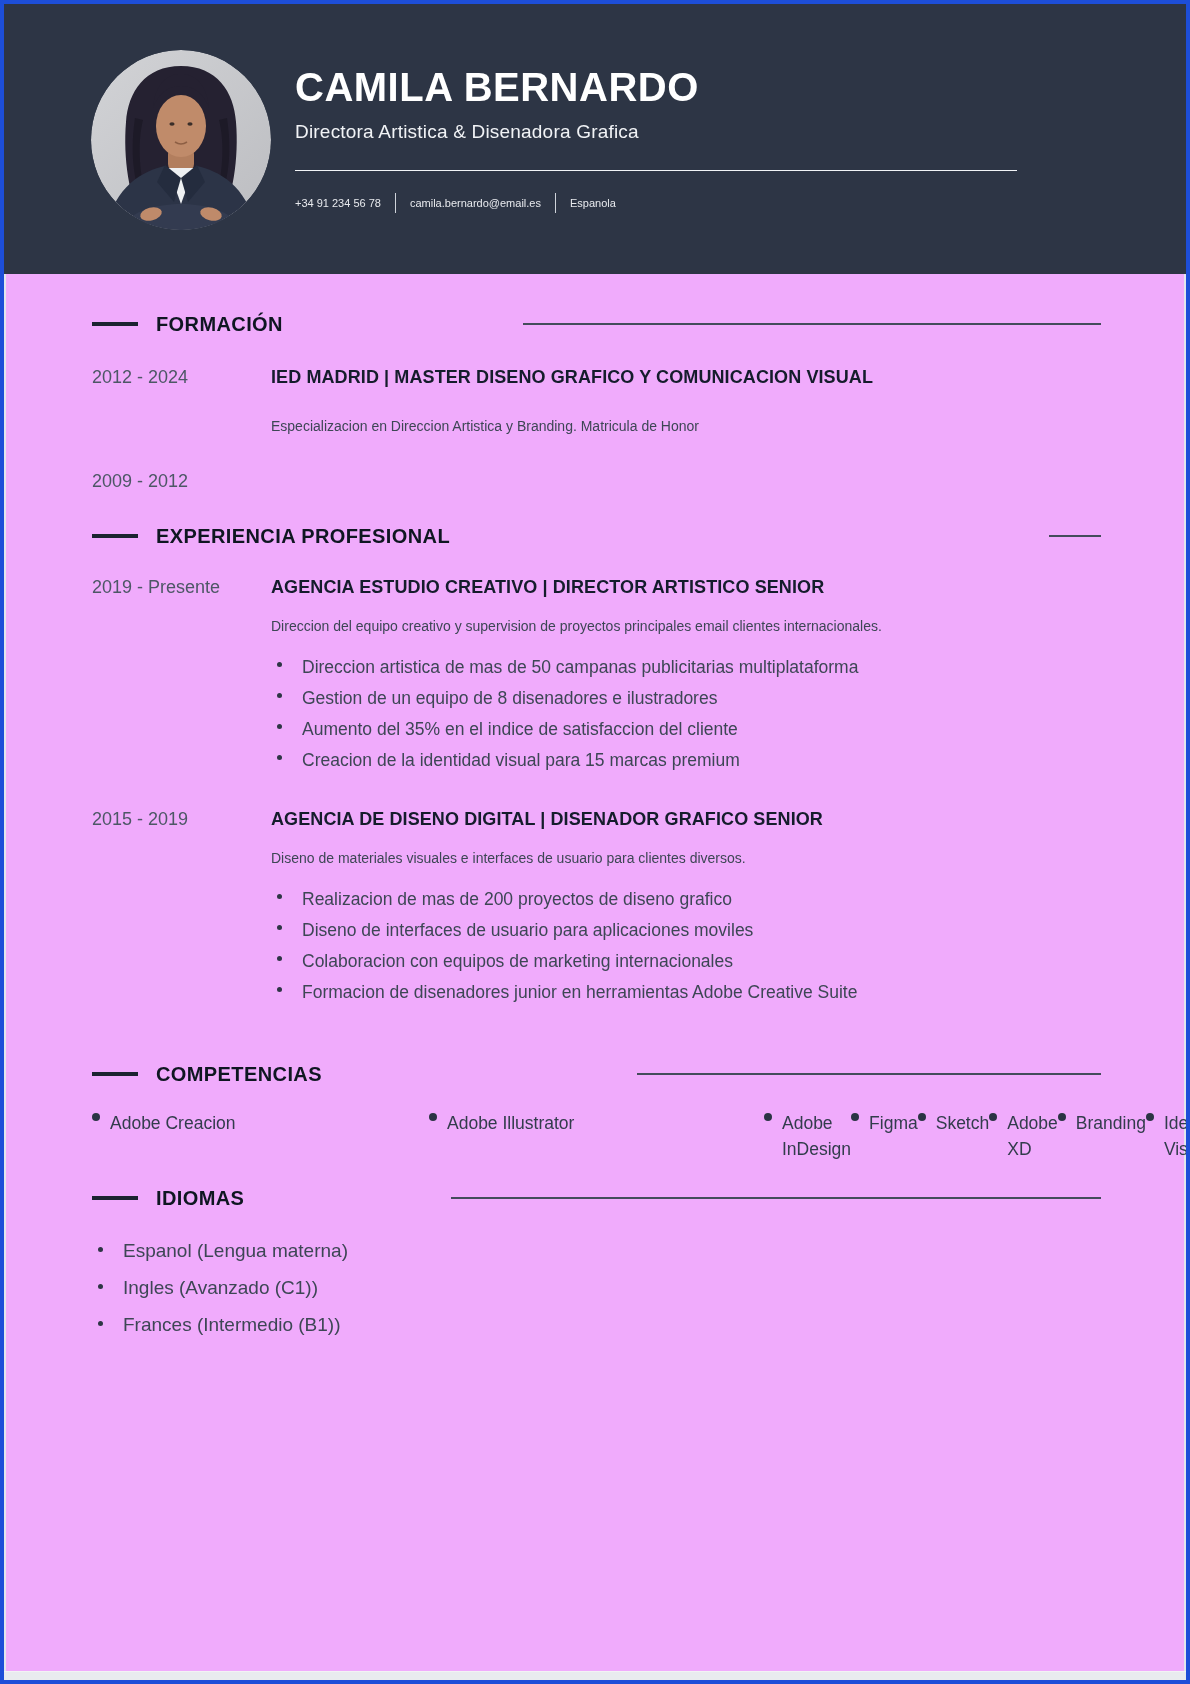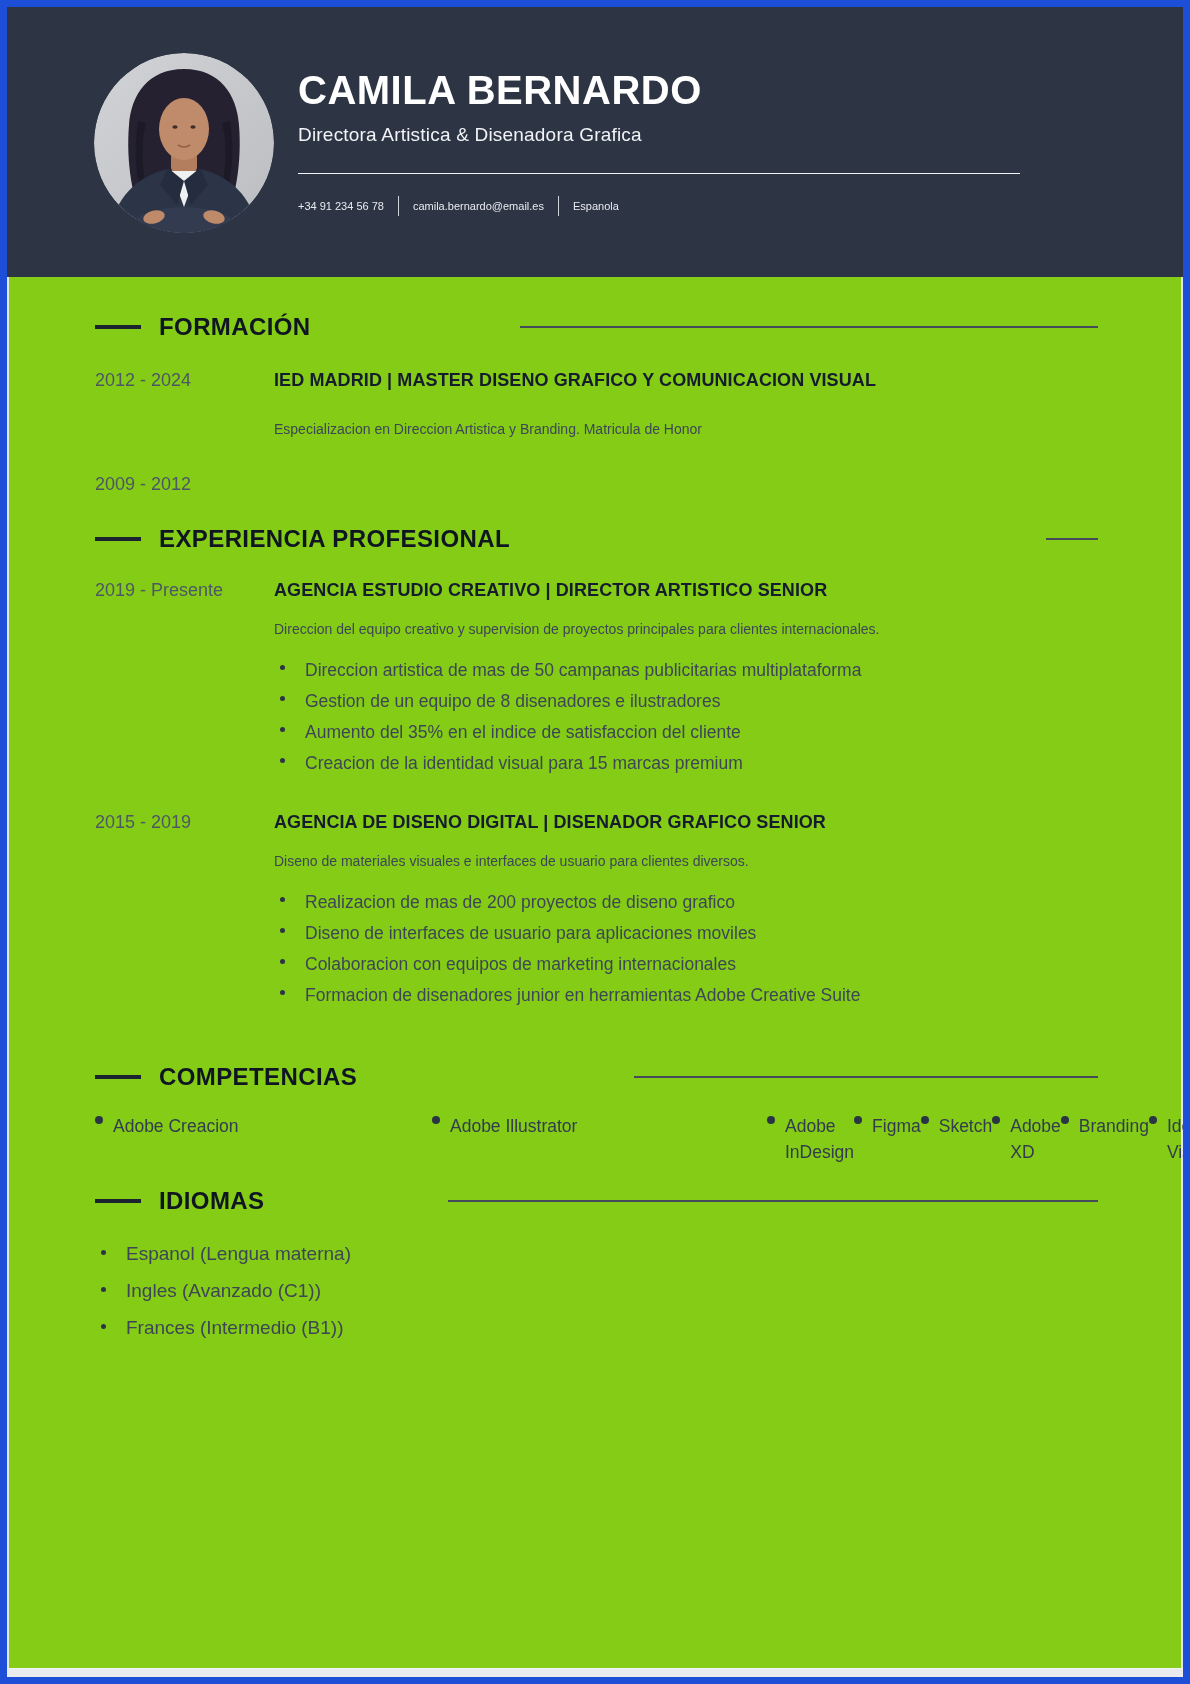--- a/index.html
+++ b/index.html
@@ -5,22 +5,22 @@
   * { box-sizing: border-box; margin: 0; padding: 0; }
   html,body { background:#ffffff; }
   body {
     width: 1190px; height: 1684px;
     font-family: "Liberation Sans", "DejaVu Sans", sans-serif;
     color: #3d4655;
   }
   .page {
     position: relative;
     width: 1190px; height: 1684px;
-    background: #84cc16;
-    border: 7px solid #1d4ed8;
+    background: #f0abfc;
+    border: 4px solid #1d4ed8;
     box-shadow: inset 0 0 0 2px #e3e6ec;
     overflow: hidden;
   }
 
   
   .hero {
     height: 270px;
     background: #2d3545;
     display: flex;
     align-items: flex-start;
@@ -58,21 +58,21 @@
     background: #cfd3da;
     margin: 0 14px;
   }
 
   
   main { padding: 0 85px 0 88px; }
 
   .sec-head { display: flex; align-items: center; height: 28px; }
   .sec-dash { width: 46px; height: 4px; background: #1c2330; margin-right: 18px; flex-shrink: 0; }
   .sec-title {
-    font-size: 24px; font-weight: 700; color: #0f1622;
+    font-size: 20px; font-weight: 700; color: #0f1622;
     letter-spacing: 0.4px; line-height: 28px; white-space: nowrap;
   }
   .sec-spacer { flex: 1; }
   .sec-line { height: 2px; background: #444c5b; }
   .line-formacion   { width: 578px; }
   .line-experiencia { width: 52px; }
   .line-competencias{ width: 464px; }
   .line-idiomas     { width: 650px; }
 
   .head-formacion    { margin-top: 36px; }
@@ -225,21 +225,21 @@
         <span class="sec-dash"></span>
         <h2 class="sec-title">EXPERIENCIA PROFESIONAL</h2>
         <span class="sec-spacer"></span>
         <span class="sec-line line-experiencia"></span>
       </div>
 
       <div class="entry x-entry-1">
         <div class="entry-dates">2019 - Presente</div>
         <div class="entry-body">
           <h3 class="entry-title">AGENCIA ESTUDIO CREATIVO | DIRECTOR ARTISTICO SENIOR</h3>
-          <p class="entry-desc x-para">Direccion del equipo creativo y supervision de proyectos principales para clientes internacionales.</p>
+          <p class="entry-desc x-para">Direccion del equipo creativo y supervision de proyectos principales email clientes internacionales.</p>
           <ul class="x-bullets">
             <li>
                 <span class="dot-sm"></span>
                 <span>Direccion artistica de mas de 50 campanas publicitarias multiplataforma</span>
               </li>
             <li>
                 <span class="dot-sm"></span>
                 <span>Gestion de un equipo de 8 disenadores e ilustradores</span>
               </li>
             <li>

